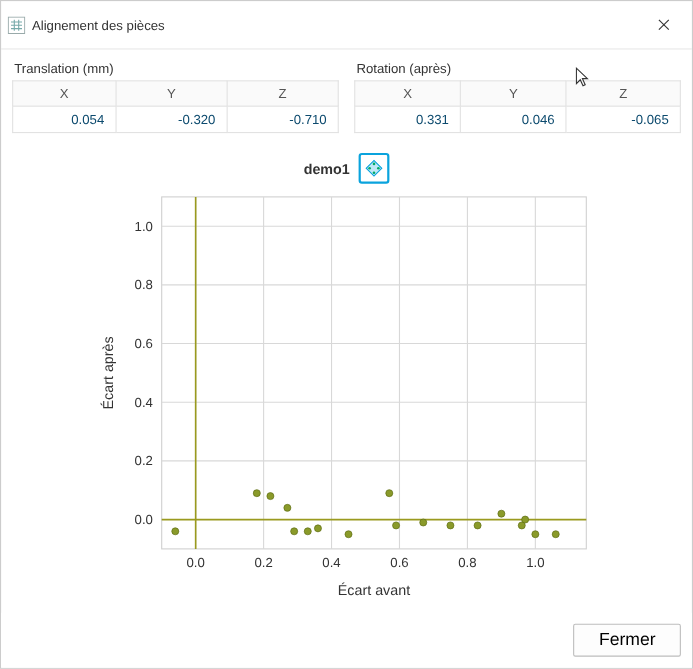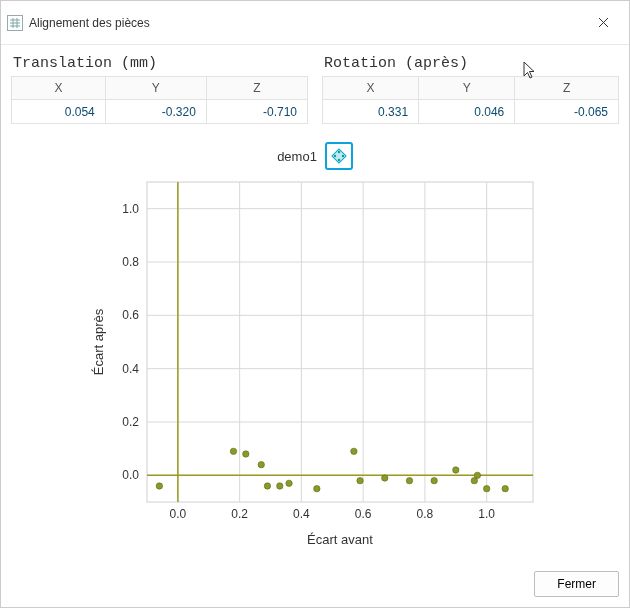--- a/index.html
+++ b/index.html
@@ -39,21 +39,21 @@
   }
   .content {
     flex: 1;
     padding: 8px 10px 0 10px;
     display: flex;
     flex-direction: column;
     position: relative;
   }
   .tables-row { display:flex; gap:14px; }
   .tbl-block { flex:1; }
-  .tbl-caption { font-size: 15px; margin: 2px 0 4px 2px; color:#333;font-family:Liberation Mono, monospace; }
+  .tbl-caption { font-size: 12px; margin: 2px 0 4px 2px; color:#333; }
   table.data {
     width: 100%;
     border-collapse: collapse;
     background:#fff;
   }
   table.data th, table.data td {
     border: 1px solid #e2e2e2;
     padding: 4px 10px;
     font-weight: normal;
     font-size: 12px;
@@ -77,41 +77,41 @@
     align-items:flex-start;
     padding-top: 18px;
   }
   .legend {
     display:flex;
     align-items:center;
     gap:8px;
     margin-bottom: 6px;
     justify-content:center;
   }
-  .legend-label { font-weight:400; font-size:13px; color:#333; }
+  .legend-label { font-weight:700; font-size:13px; color:#333; }
   .legend-swatch {
     width:28px; height:28px;
     border: 2px solid #0aa3dd;
     border-radius:3px;
     display:flex; align-items:center; justify-content:center;
     background:#fff;
   }
   .legend-swatch svg { display:block; }
   .chart-stack { display:flex; flex-direction:column; align-items:center; }
   .footer {
     padding: 10px;
     display:flex;
     justify-content:flex-end;
     background:#fff;
   }
   .btn {
     border:1px solid #bdbdbd;
     background:#fdfdfd;
     padding: 5px 22px;
-    font-size: 12px;
+    font-size: 16px;
     border-radius:2px;
     cursor:pointer;
   }
   .cursor-icon {
     position:absolute;
     top: 16px; right: 90px;
     pointer-events:none;
   }
 </style>
 </head>

